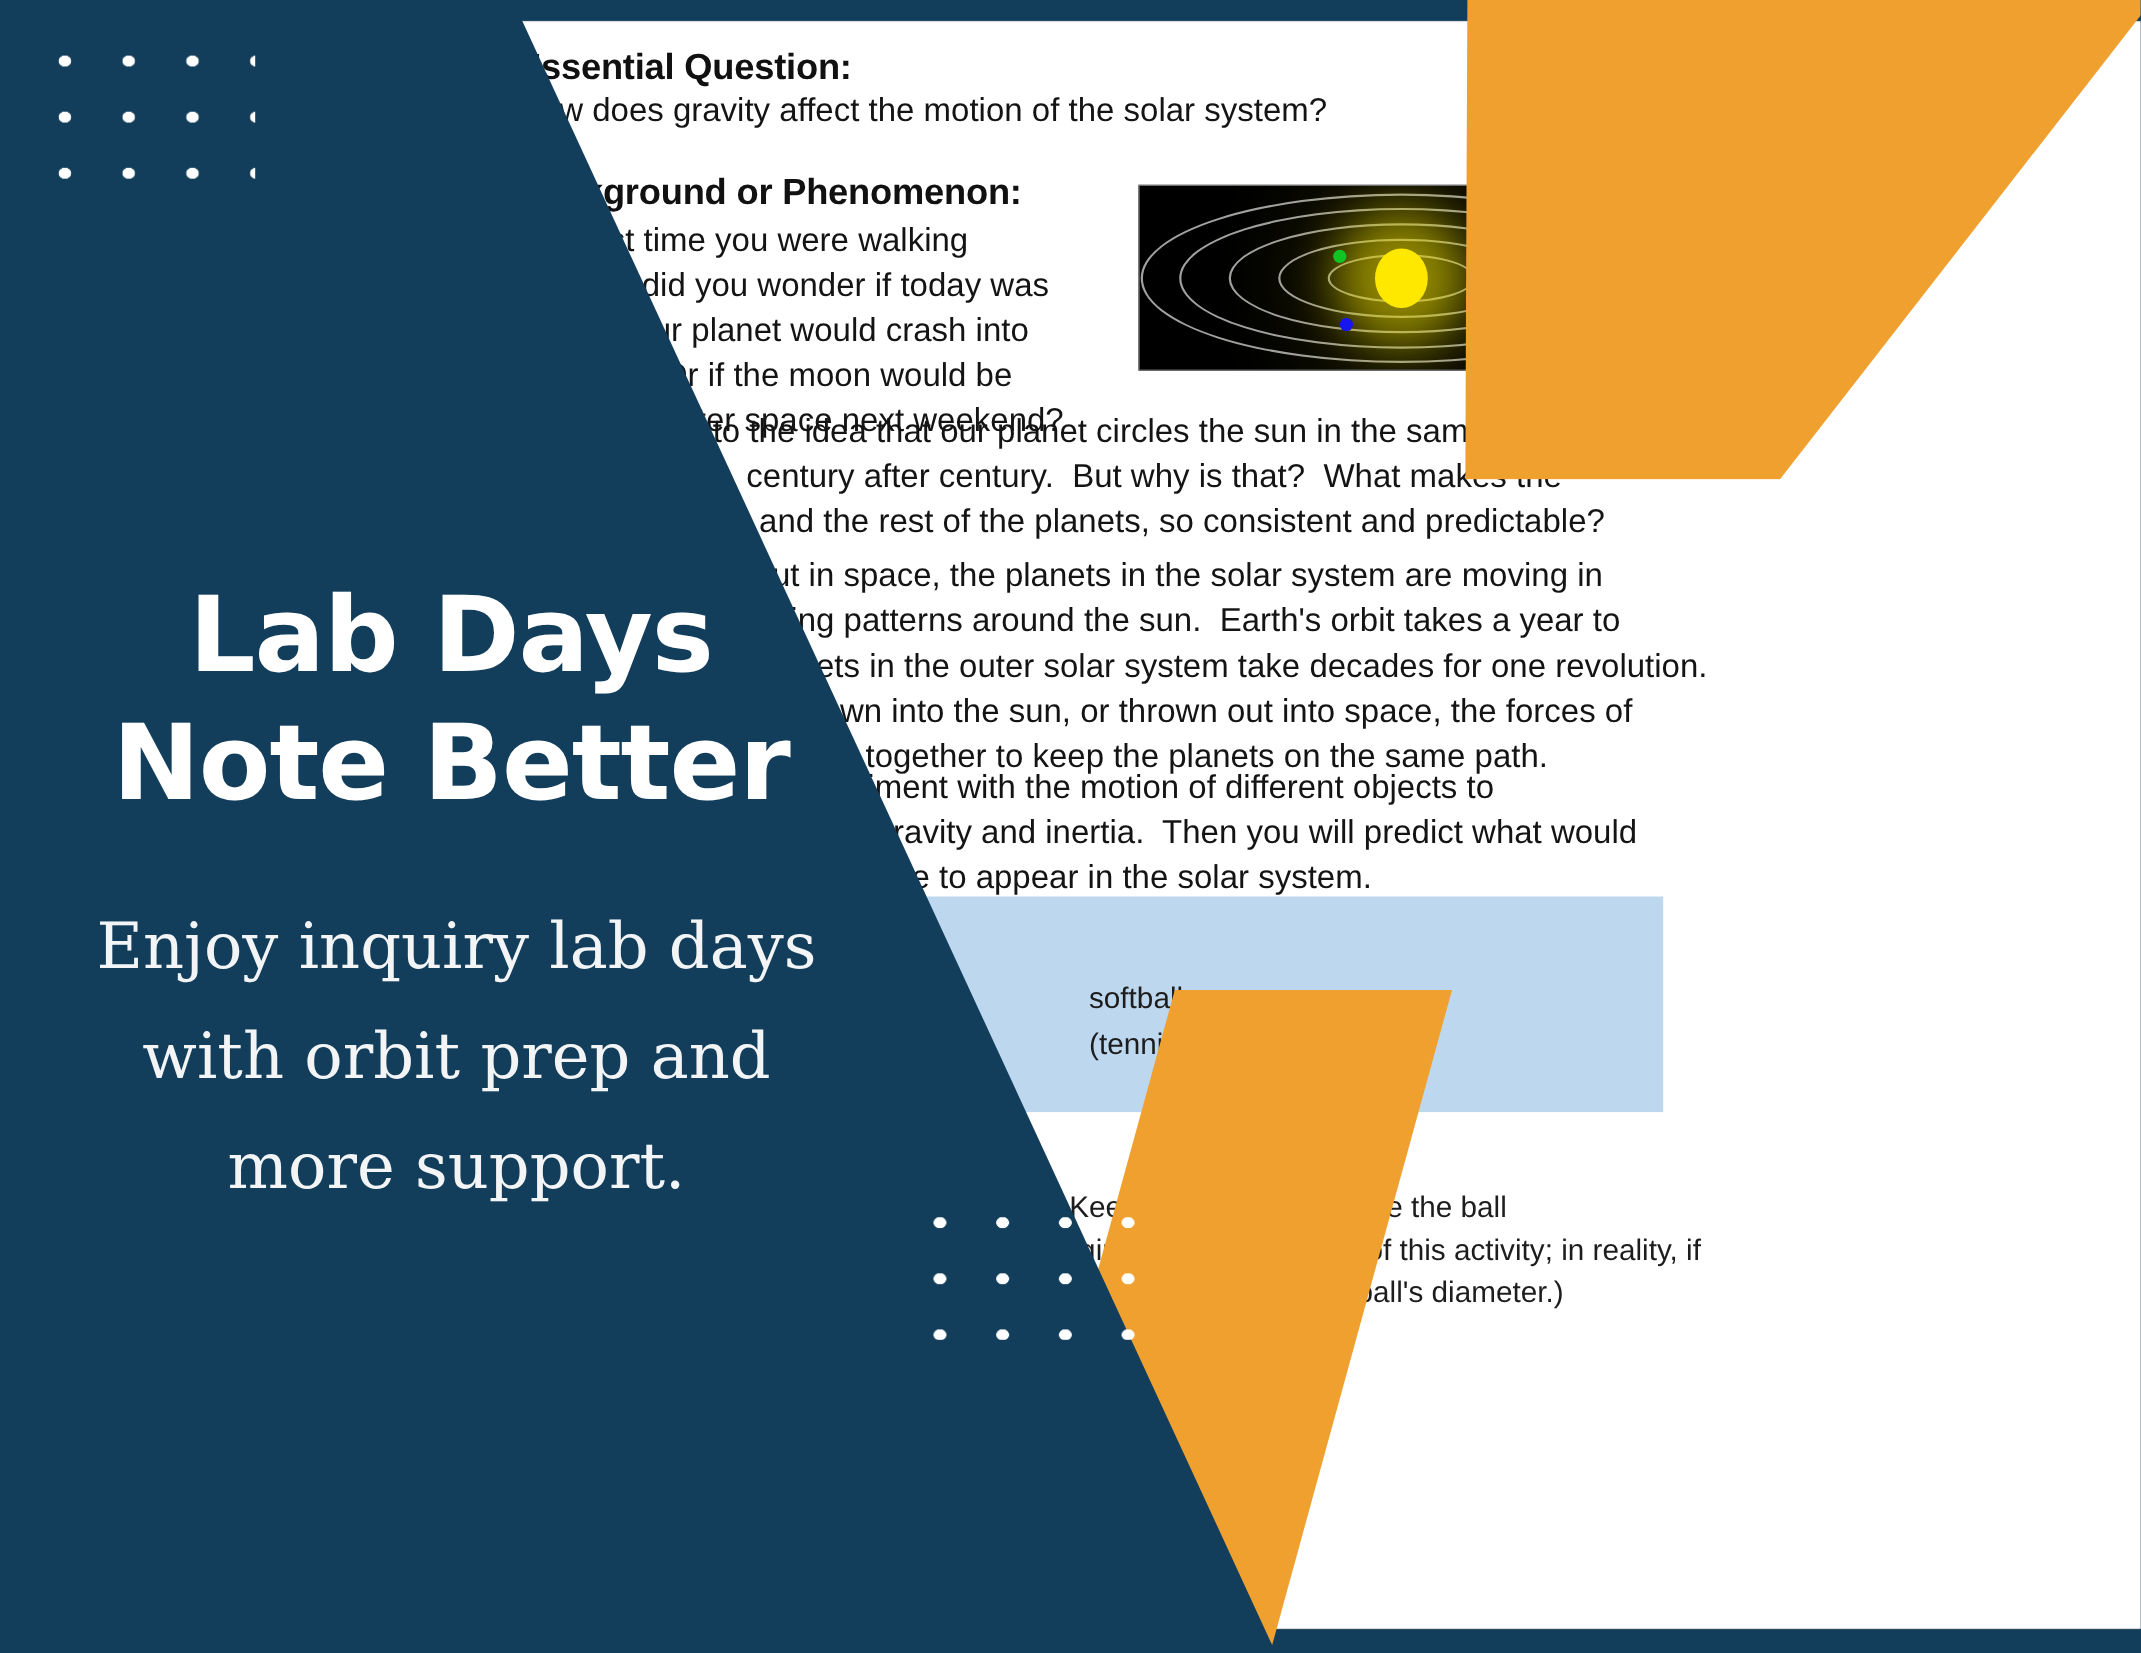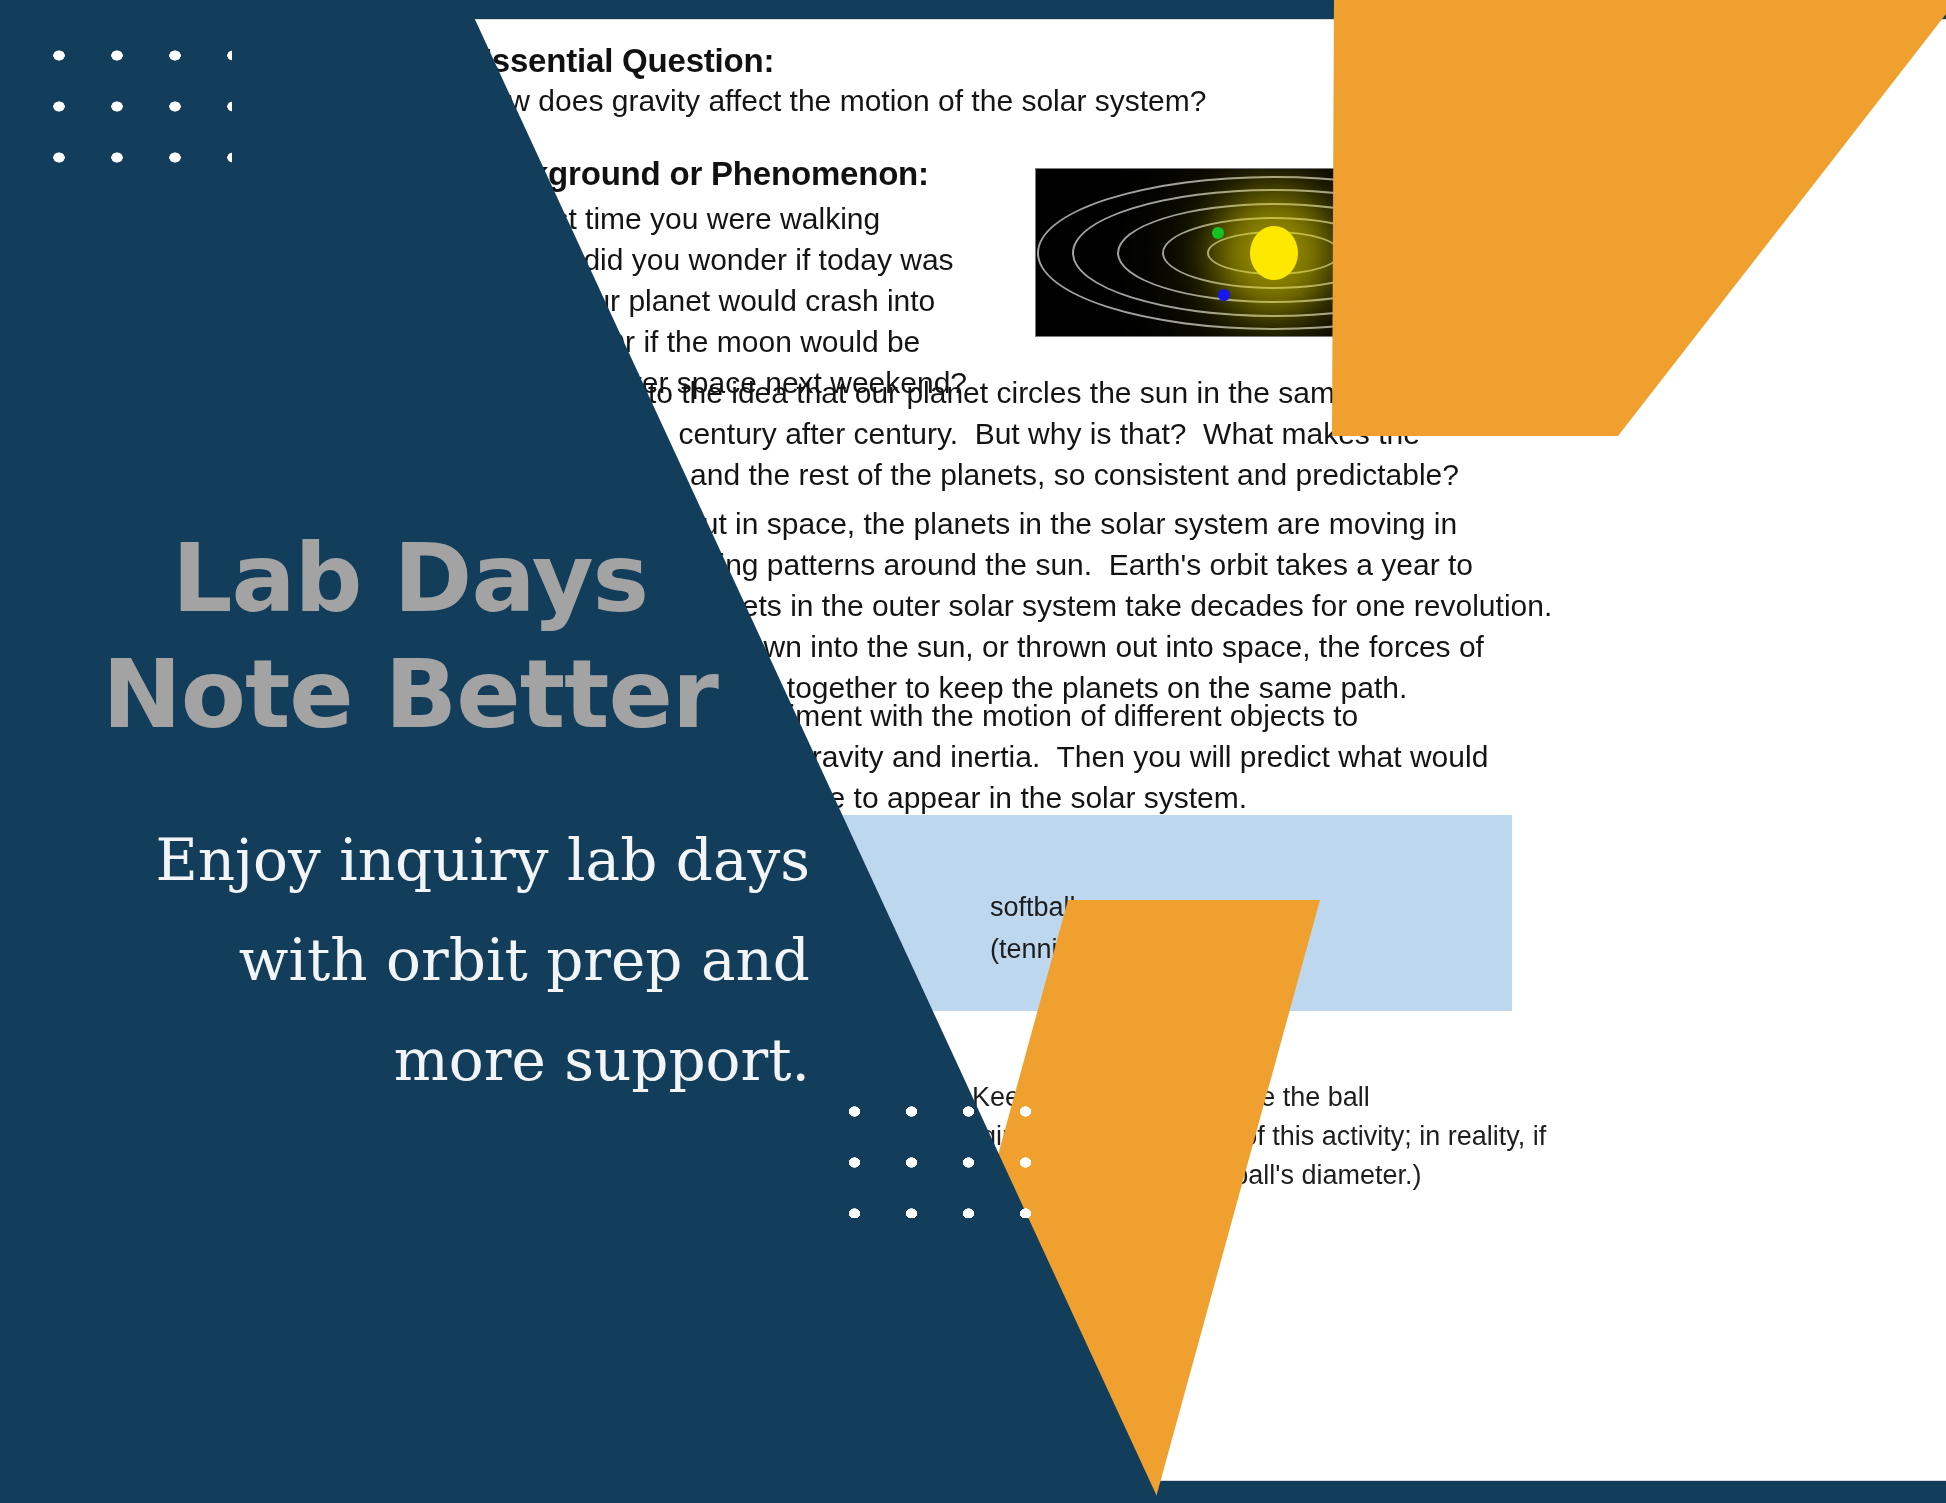--- a/index.html
+++ b/index.html
@@ -125,38 +125,38 @@
     width:420px;height:612px;
     background:#F0A02E;
     clip-path:polygon(168px 0, 420px 0, 252px 612px, 0 612px);
   }
 
   
   .headline{
     position:absolute;
     left:60px;top:520px;
     width:700px;
-    color:#a3a3a3;
+    color:#ffffff;
     font-family:"DejaVu Sans", sans-serif;
     font-weight:bold;
     font-size:95px;
     line-height:116px;
     text-align:center;
     letter-spacing:-1px;
   }
   .subtext{
     position:absolute;
     left:20px;top:810px;
     width:790px;
     color:#f2f4f6;
     font-family:"DejaVu Serif", serif;
     font-weight:normal;
     font-size:58px;
     line-height:100px;
-    text-align:right;
+    text-align:center;
   }
   .subtext .ln{display:block;}
 </style>
 </head>
 <body>
 
 <div class="stage">
 
   <div class="doc">
     <div class="doc-inner">

